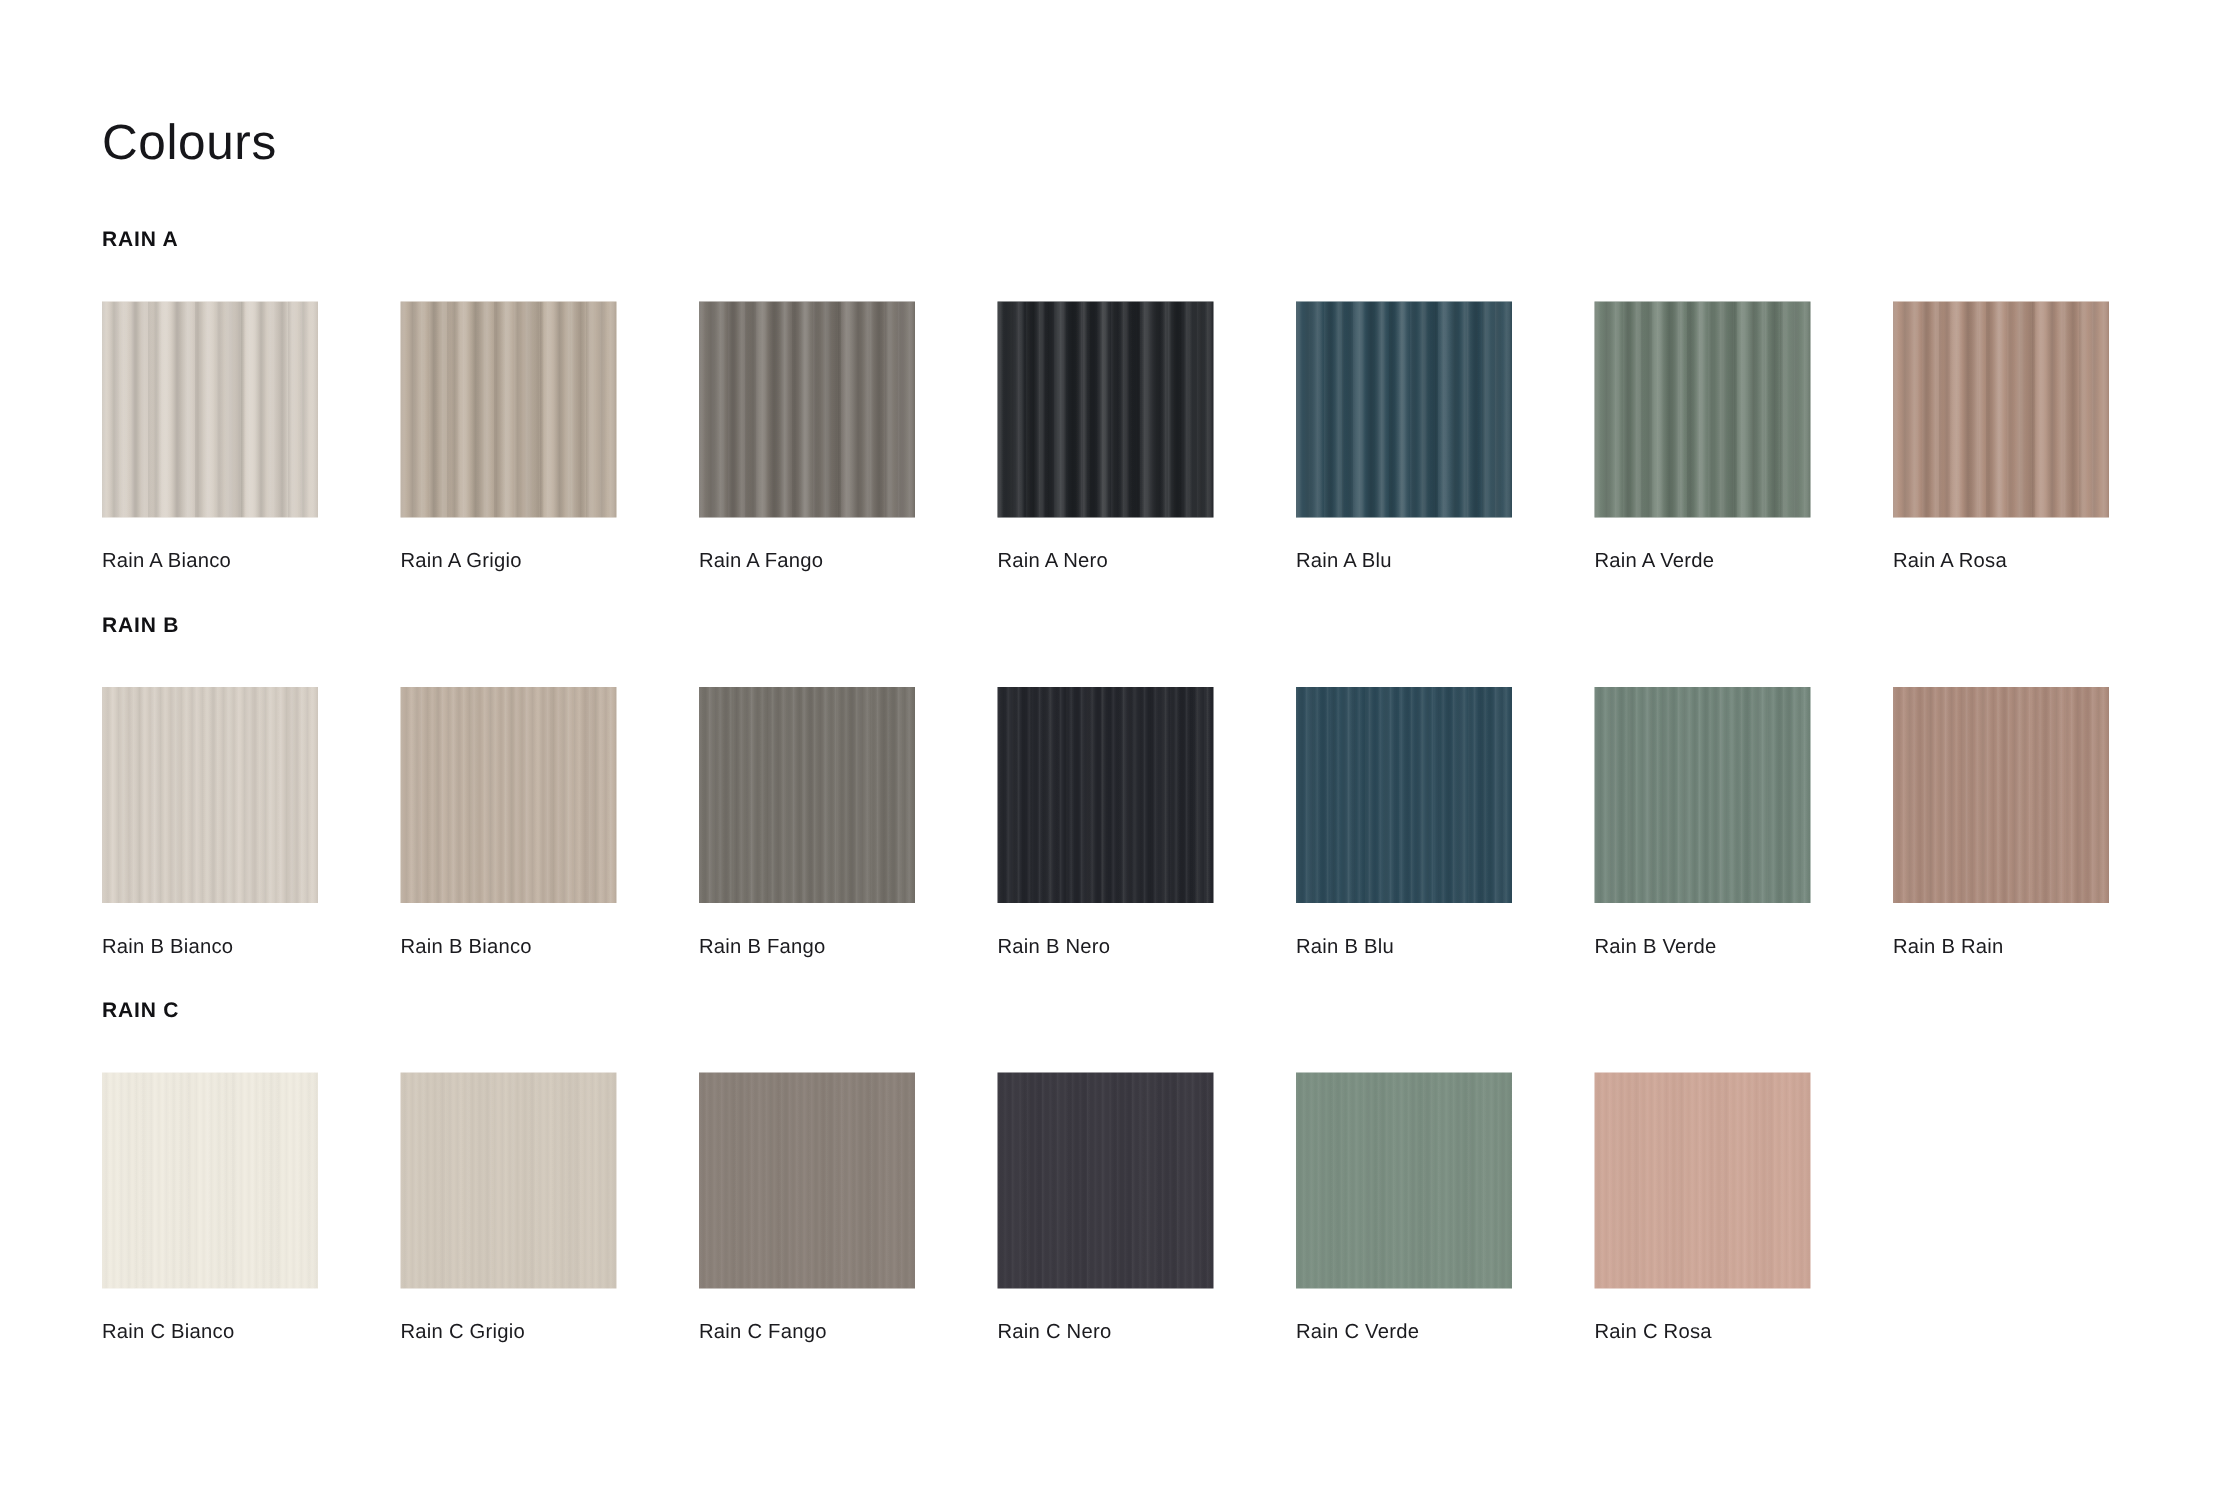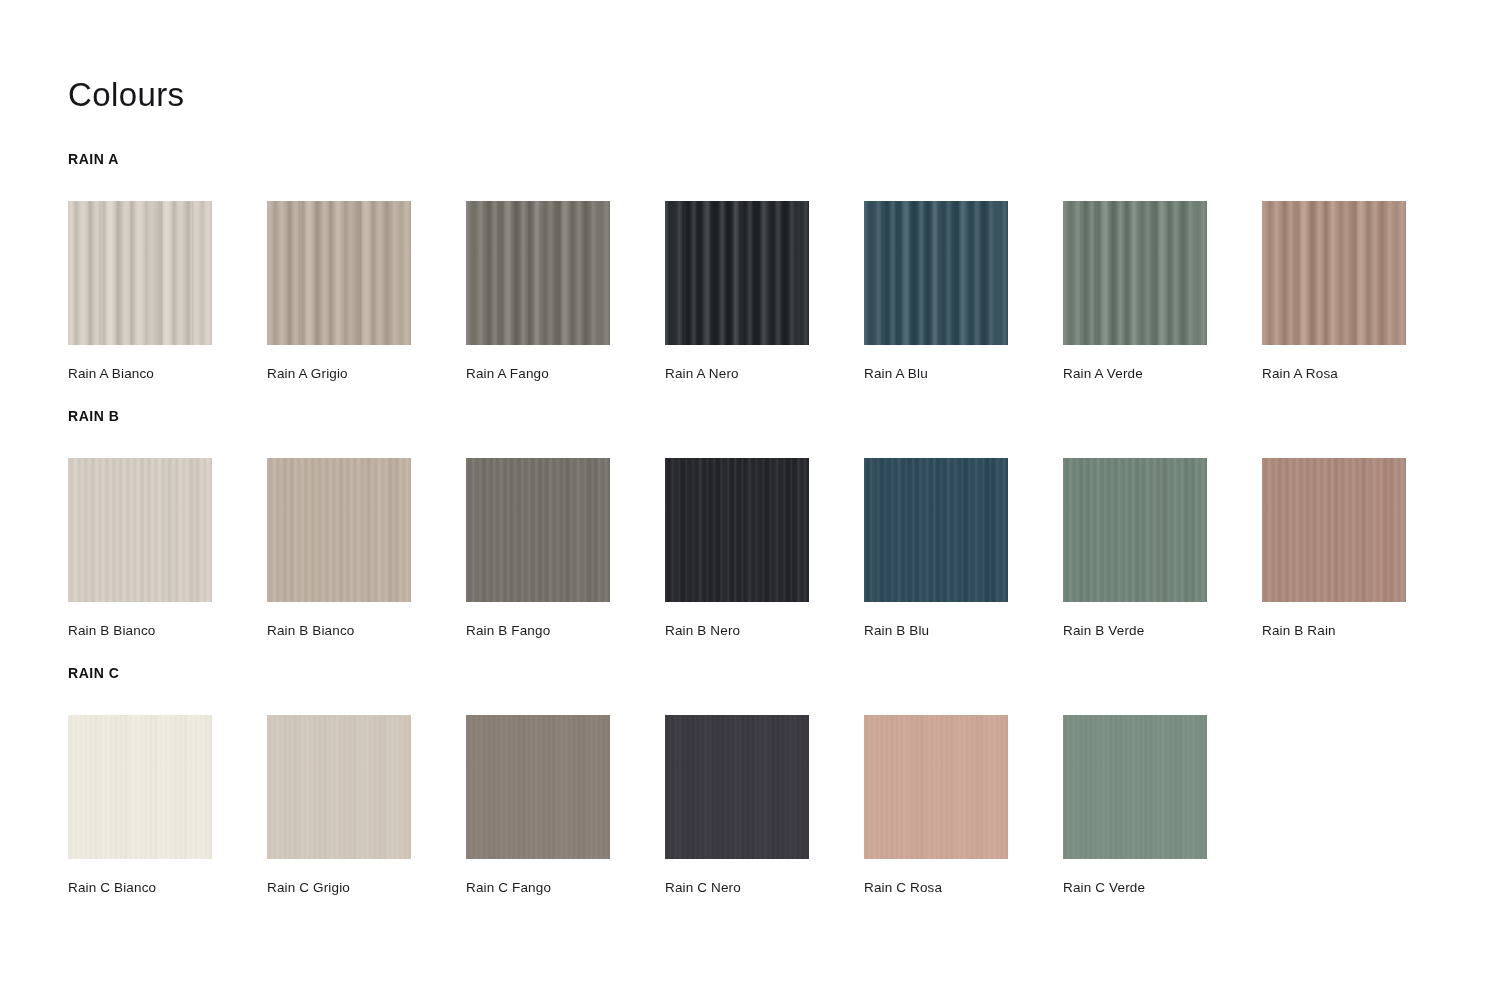--- a/index.html
+++ b/index.html
@@ -310,29 +310,29 @@
 
       <div class="swatch-cell">
         <div class="swatch" style="background-color: rgb(58, 56, 64);">
           <div class="tex tex-c"></div>
         </div>
         <div class="swatch-label">Rain C Nero</div>
       </div>
 
 
       <div class="swatch-cell">
+        <div class="swatch" style="background-color: rgb(123, 143, 130);">
+          <div class="tex tex-c"></div>
+        </div>
+        <div class="swatch-label">Rain C Verde</div>
+      </div>
+
+      <div class="swatch-cell">
         <div class="swatch" style="background-color: rgb(207, 168, 153);">
           <div class="tex tex-c"></div>
         </div>
         <div class="swatch-label">Rain C Rosa</div>
-      </div>
-
-      <div class="swatch-cell">
-        <div class="swatch" style="background-color: rgb(123, 143, 130);">
-          <div class="tex tex-c"></div>
-        </div>
-        <div class="swatch-label">Rain C Verde</div>
       </div>
 
     </div>
   </div>
 
 </div>
 
 </body></html>

